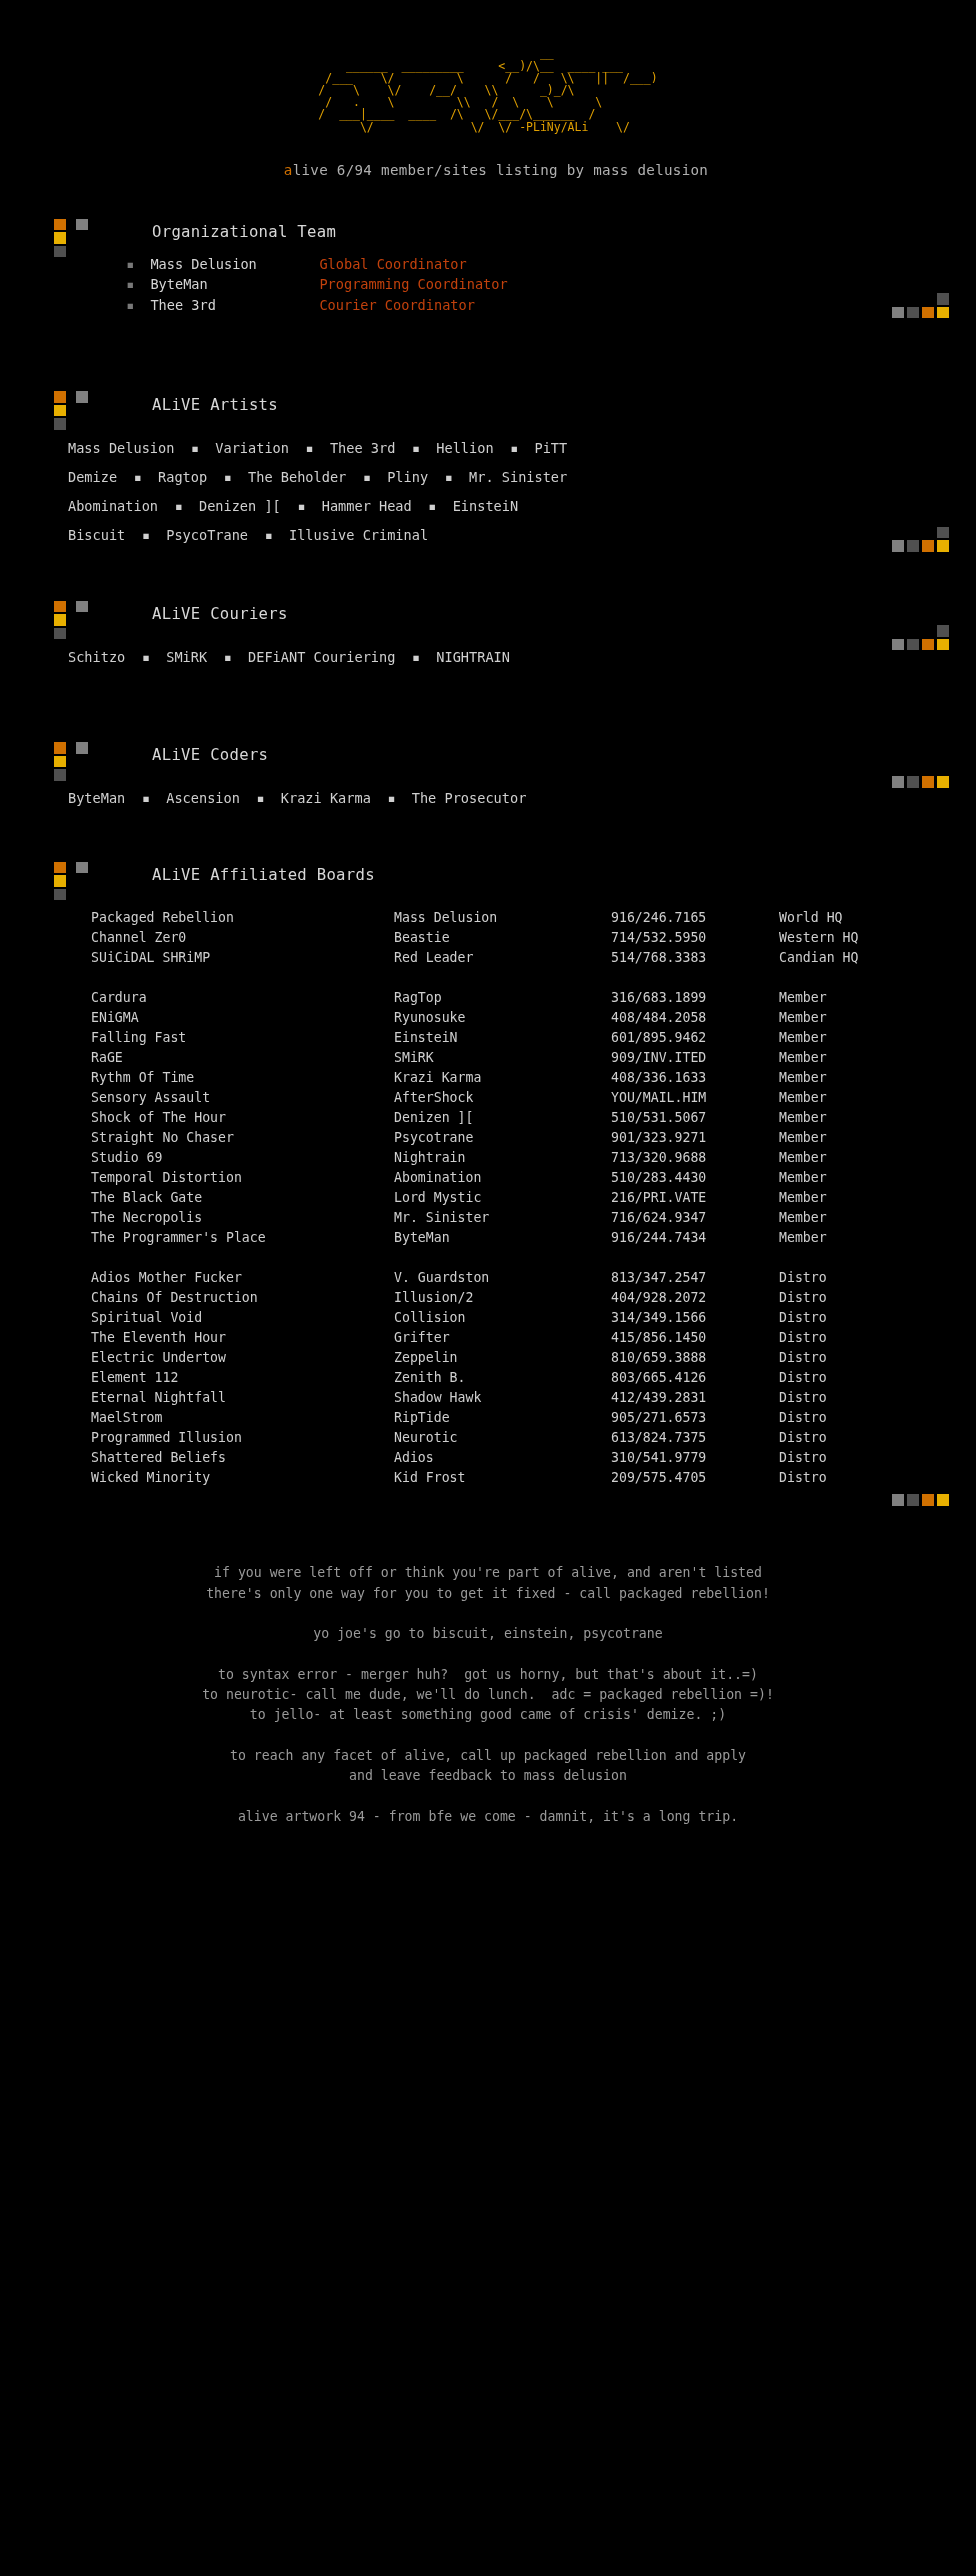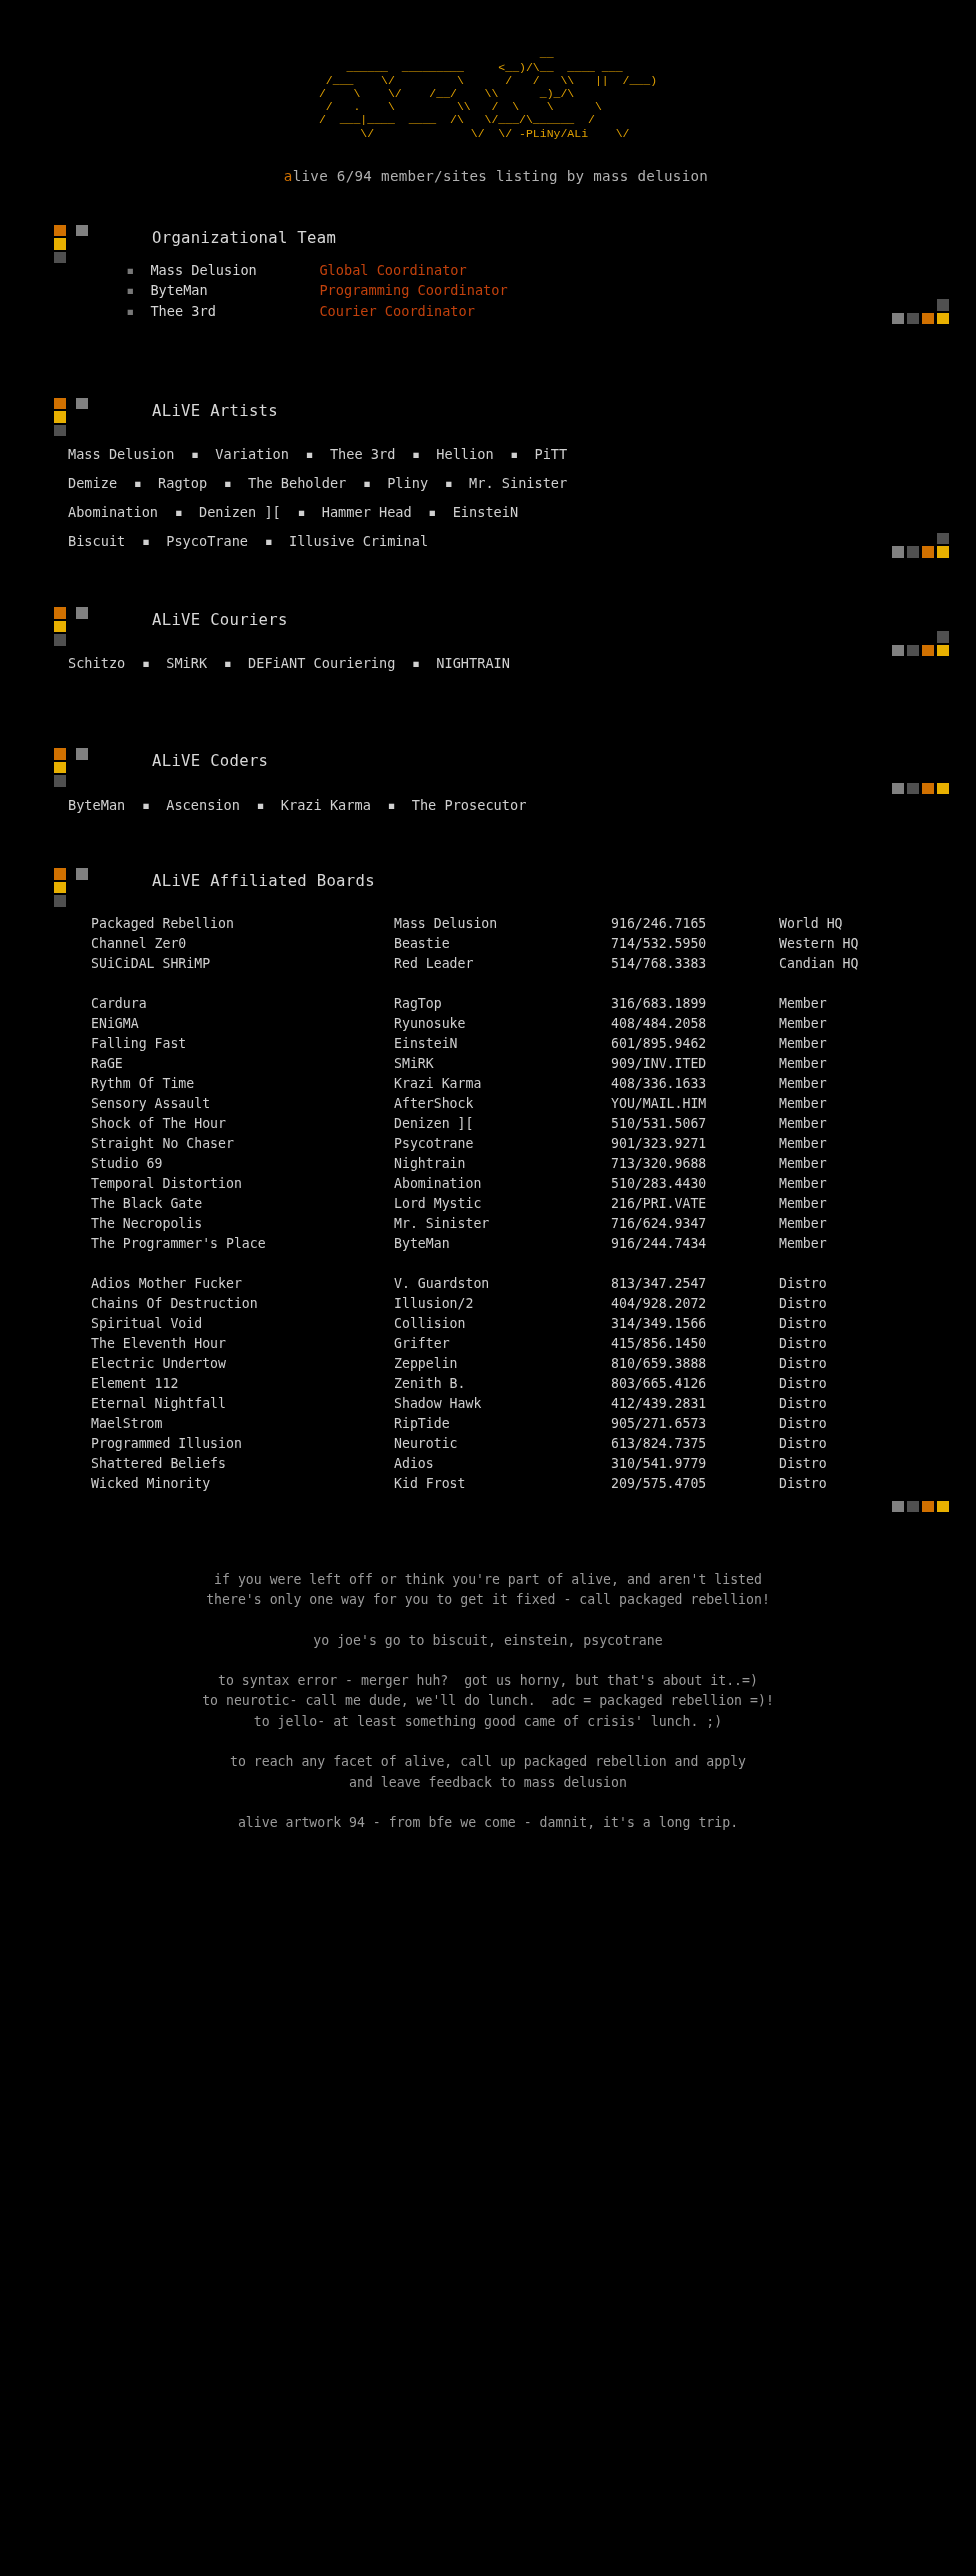--- a/index.html
+++ b/index.html
@@ -32,21 +32,21 @@
     display: inline-block;
     margin: 0;
     font-family: "DejaVu Sans Mono", "Liberation Mono", monospace;
     font-size: 11.5px;
     line-height: 12.2px;
     letter-spacing: 0px;
     color: #c87000;
     text-align: left;
     white-space: pre;
   }
-  pre.ascii-logo .hi { color: #e0a000; font-family: Liberation Mono, monospace; }
+  pre.ascii-logo .hi { color: #e0a000; }
 
   .subtitle {
     text-align: center;
     font-size: 14.2px;
     line-height: 19px;
     color: #b0b0b0;
     margin-top: 27px;
     letter-spacing: 0.3px;
     margin-left: 16px;
   }
@@ -521,21 +521,21 @@
   </div>
 
   <div class="footer">
     <p>if you were left off or think you're part of alive, and aren't listed</p>
     <p>there's only one way for you to get it fixed - call packaged rebellion!</p>
     <div class="gap"></div>
     <p>yo joe's go to biscuit, einstein, psycotrane</p>
     <div class="gap"></div>
     <p>to syntax error - merger huh?  got us horny, but that's about it..=)</p>
     <p>to neurotic- call me dude, we'll do lunch.  adc = packaged rebellion =)!</p>
-    <p>to jello- at least something good came of crisis' lunch. ;)</p>
+    <p>to jello- at least something good came of crisis' demize. ;)</p>
     <div class="gap"></div>
     <p>to reach any facet of alive, call up packaged rebellion and apply</p>
     <p>and leave feedback to mass delusion</p>
     <div class="gap"></div>
     <p>alive artwork 94 - from bfe we come - damnit, it's a long trip.</p>
   </div>
 
 </div>
 
 

